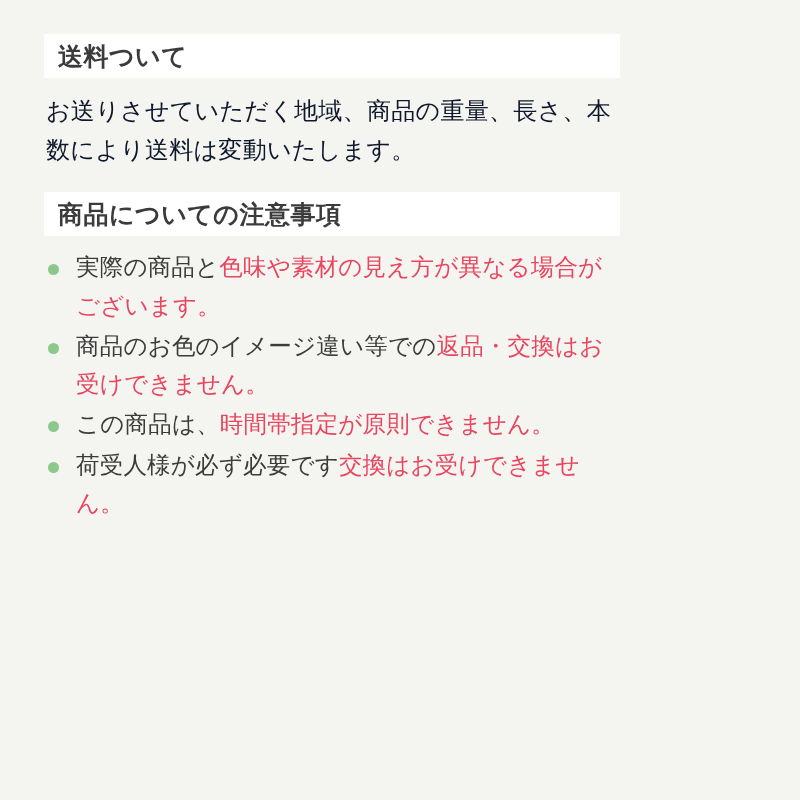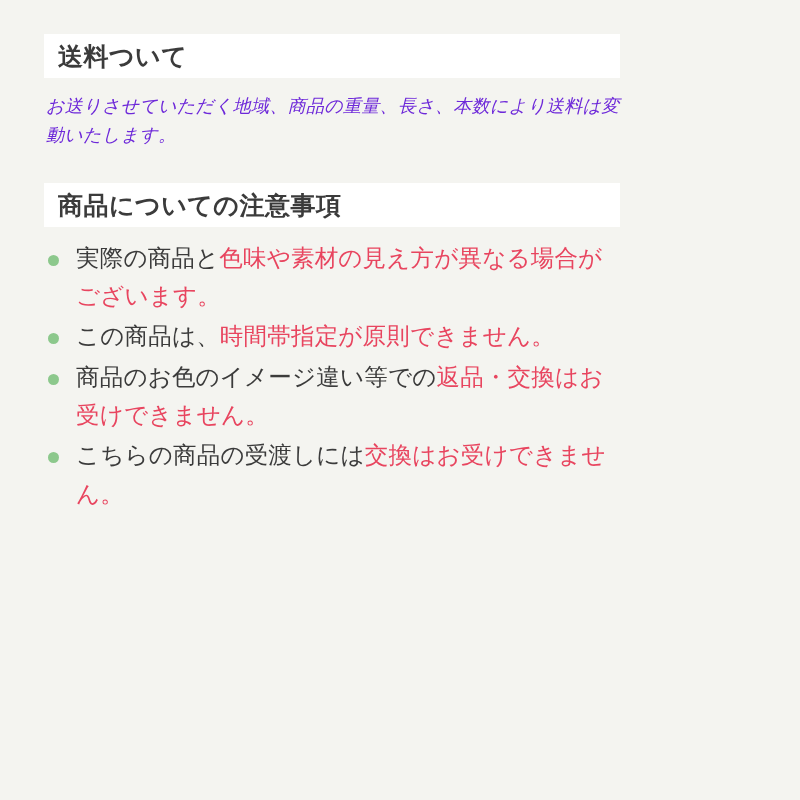--- a/index.html
+++ b/index.html
@@ -25,30 +25,29 @@
     background: #ffffff;
     font-size: 25px;
     font-weight: bold;
     color: #3b3b3b;
     line-height: 1.45;
     padding: 4px 0 4px 14px;
     margin: 0 0 14px 0;
     letter-spacing: 0.5px;
   }
   .heading-2 {
-    margin-top: 32px;
+    margin-top: 22px;
   }
   .body-text {
-    font-size: 18px;
+    font-size: 24px;
     line-height: 1.62;
-    color: #6d28d9;
+    color: #0f172a;
     margin: 0 0 4px 0;
     padding-left: 2px;
     letter-spacing: 0.3px;
-    font-style: italic;
   }
   ul.notes {
     list-style: none;
     margin: 6px 0 0 0;
     padding: 0;
     font-family: Liberation Mono, monospace;
   }
   ul.notes > li {
     position: relative;
     padding-left: 32px;
@@ -86,23 +85,23 @@
 
   <p class="body-text">お送りさせていただく地域、商品の重量、長さ、本数により送料は変動いたします。</p>
 
   <h2 class="section-heading heading-2">商品についての注意事項</h2>
 
   <ul class="notes">
     <li>
       <span class="bullet"></span><span class="dark">実際の商品と</span><span class="red">色味や素材の見え方が異なる場合がございます。</span>
     </li>
     <li>
+      <span class="bullet"></span><span class="dark">商品のお色のイメージ違い等での</span><span class="red">返品・交換はお受けできません。</span>
+    </li>
+    <li>
       <span class="bullet"></span><span class="dark">この商品は、</span><span class="red">時間帯指定が原則できません。</span>
     </li>
     <li>
-      <span class="bullet"></span><span class="dark">商品のお色のイメージ違い等での</span><span class="red">返品・交換はお受けできません。</span>
-    </li>
-    <li>
-      <span class="bullet"></span><span class="dark">こちらの商品の受渡しには</span><span class="red">交換はお受けできません。</span>
+      <span class="bullet"></span><span class="dark">荷受人様が必ず必要です</span><span class="red">交換はお受けできません。</span>
     </li>
   </ul>
 
 </div>
 
 </body></html>

